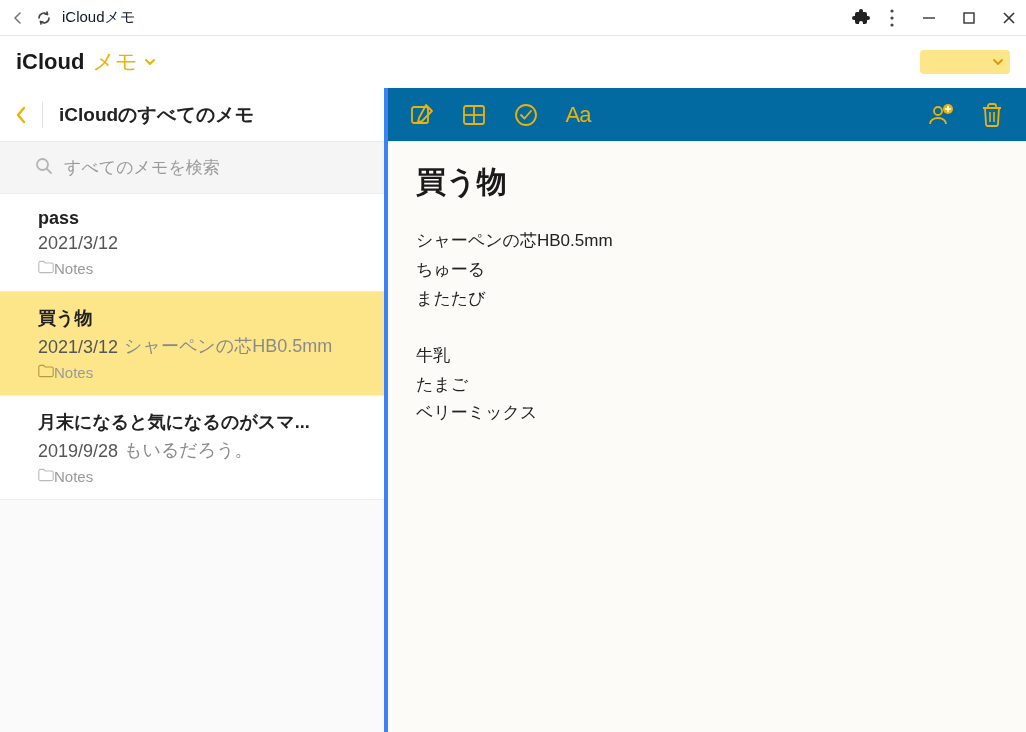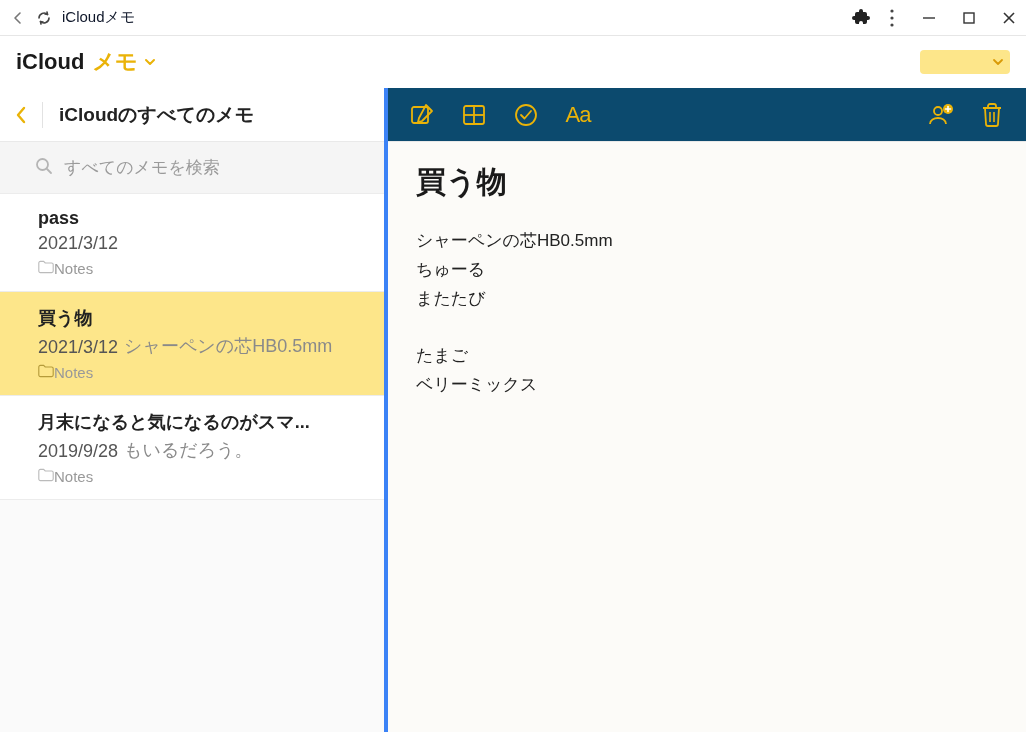--- a/index.html
+++ b/index.html
@@ -32,21 +32,21 @@
   
   .app-header {
     height: 52px;
     display: flex;
     align-items: center;
     padding: 0 16px;
     justify-content: space-between;
   }
   .app-title { display: flex; align-items: center; gap: 2px; font-size: 22px; font-weight: 700; }
   .app-title .icloud { color: #1a1a1a; }
-  .app-title .memo { color: #eab308; font-weight: 700; }
+  .app-title .memo { color: #eab308; font-weight: 400; }
   .app-title .caret svg { margin-left: 4px; }
   .account-pill {
     width: 90px;
     height: 24px;
     background: #fde68a;
     border-radius: 4px;
     display: flex;
     align-items: center;
     justify-content: flex-end;
     padding-right: 6px;
@@ -114,21 +114,21 @@
     background:#fcfbf8;
     min-height:0;
   }
   .editor-toolbar {
     height:54px;
     display:flex;
     align-items:center;
     padding: 0 20px;
     gap:24px;
     border-bottom:1px solid #e9e9e9;
-    background:#0c4a6e;
+    background:#0369a1;
   }
   .editor-toolbar .toolbar-group { display:flex; align-items:center; gap:24px; }
   .editor-toolbar .spacer { flex:1; }
   .tb-btn { display:flex; align-items:center; justify-content:center; width:28px; height:28px; cursor:pointer; }
   .aa-btn { font-size:22px; color:#eab308; font-weight:500; letter-spacing:-1px; }
 
   .editor-body {
     flex:1;
     padding: 20px 28px;
     overflow:auto;
@@ -326,18 +326,19 @@
       </div>
     </div>
 
     <div class="editor-body">
       <div class="doc-title">買う物</div>
       <div id="doc-lines">
           <div class="doc-line">シャーペンの芯HB0.5mm</div>
           <div class="doc-line">ちゅーる</div>
           <div class="doc-line">またたび</div>
           <div class="doc-blank"></div>
+          <div class="doc-line">牛乳</div>
           <div class="doc-line">たまご</div>
           <div class="doc-line">ベリーミックス</div>
         </div>
     </div>
   </div>
 </div>
 
 </body></html>

